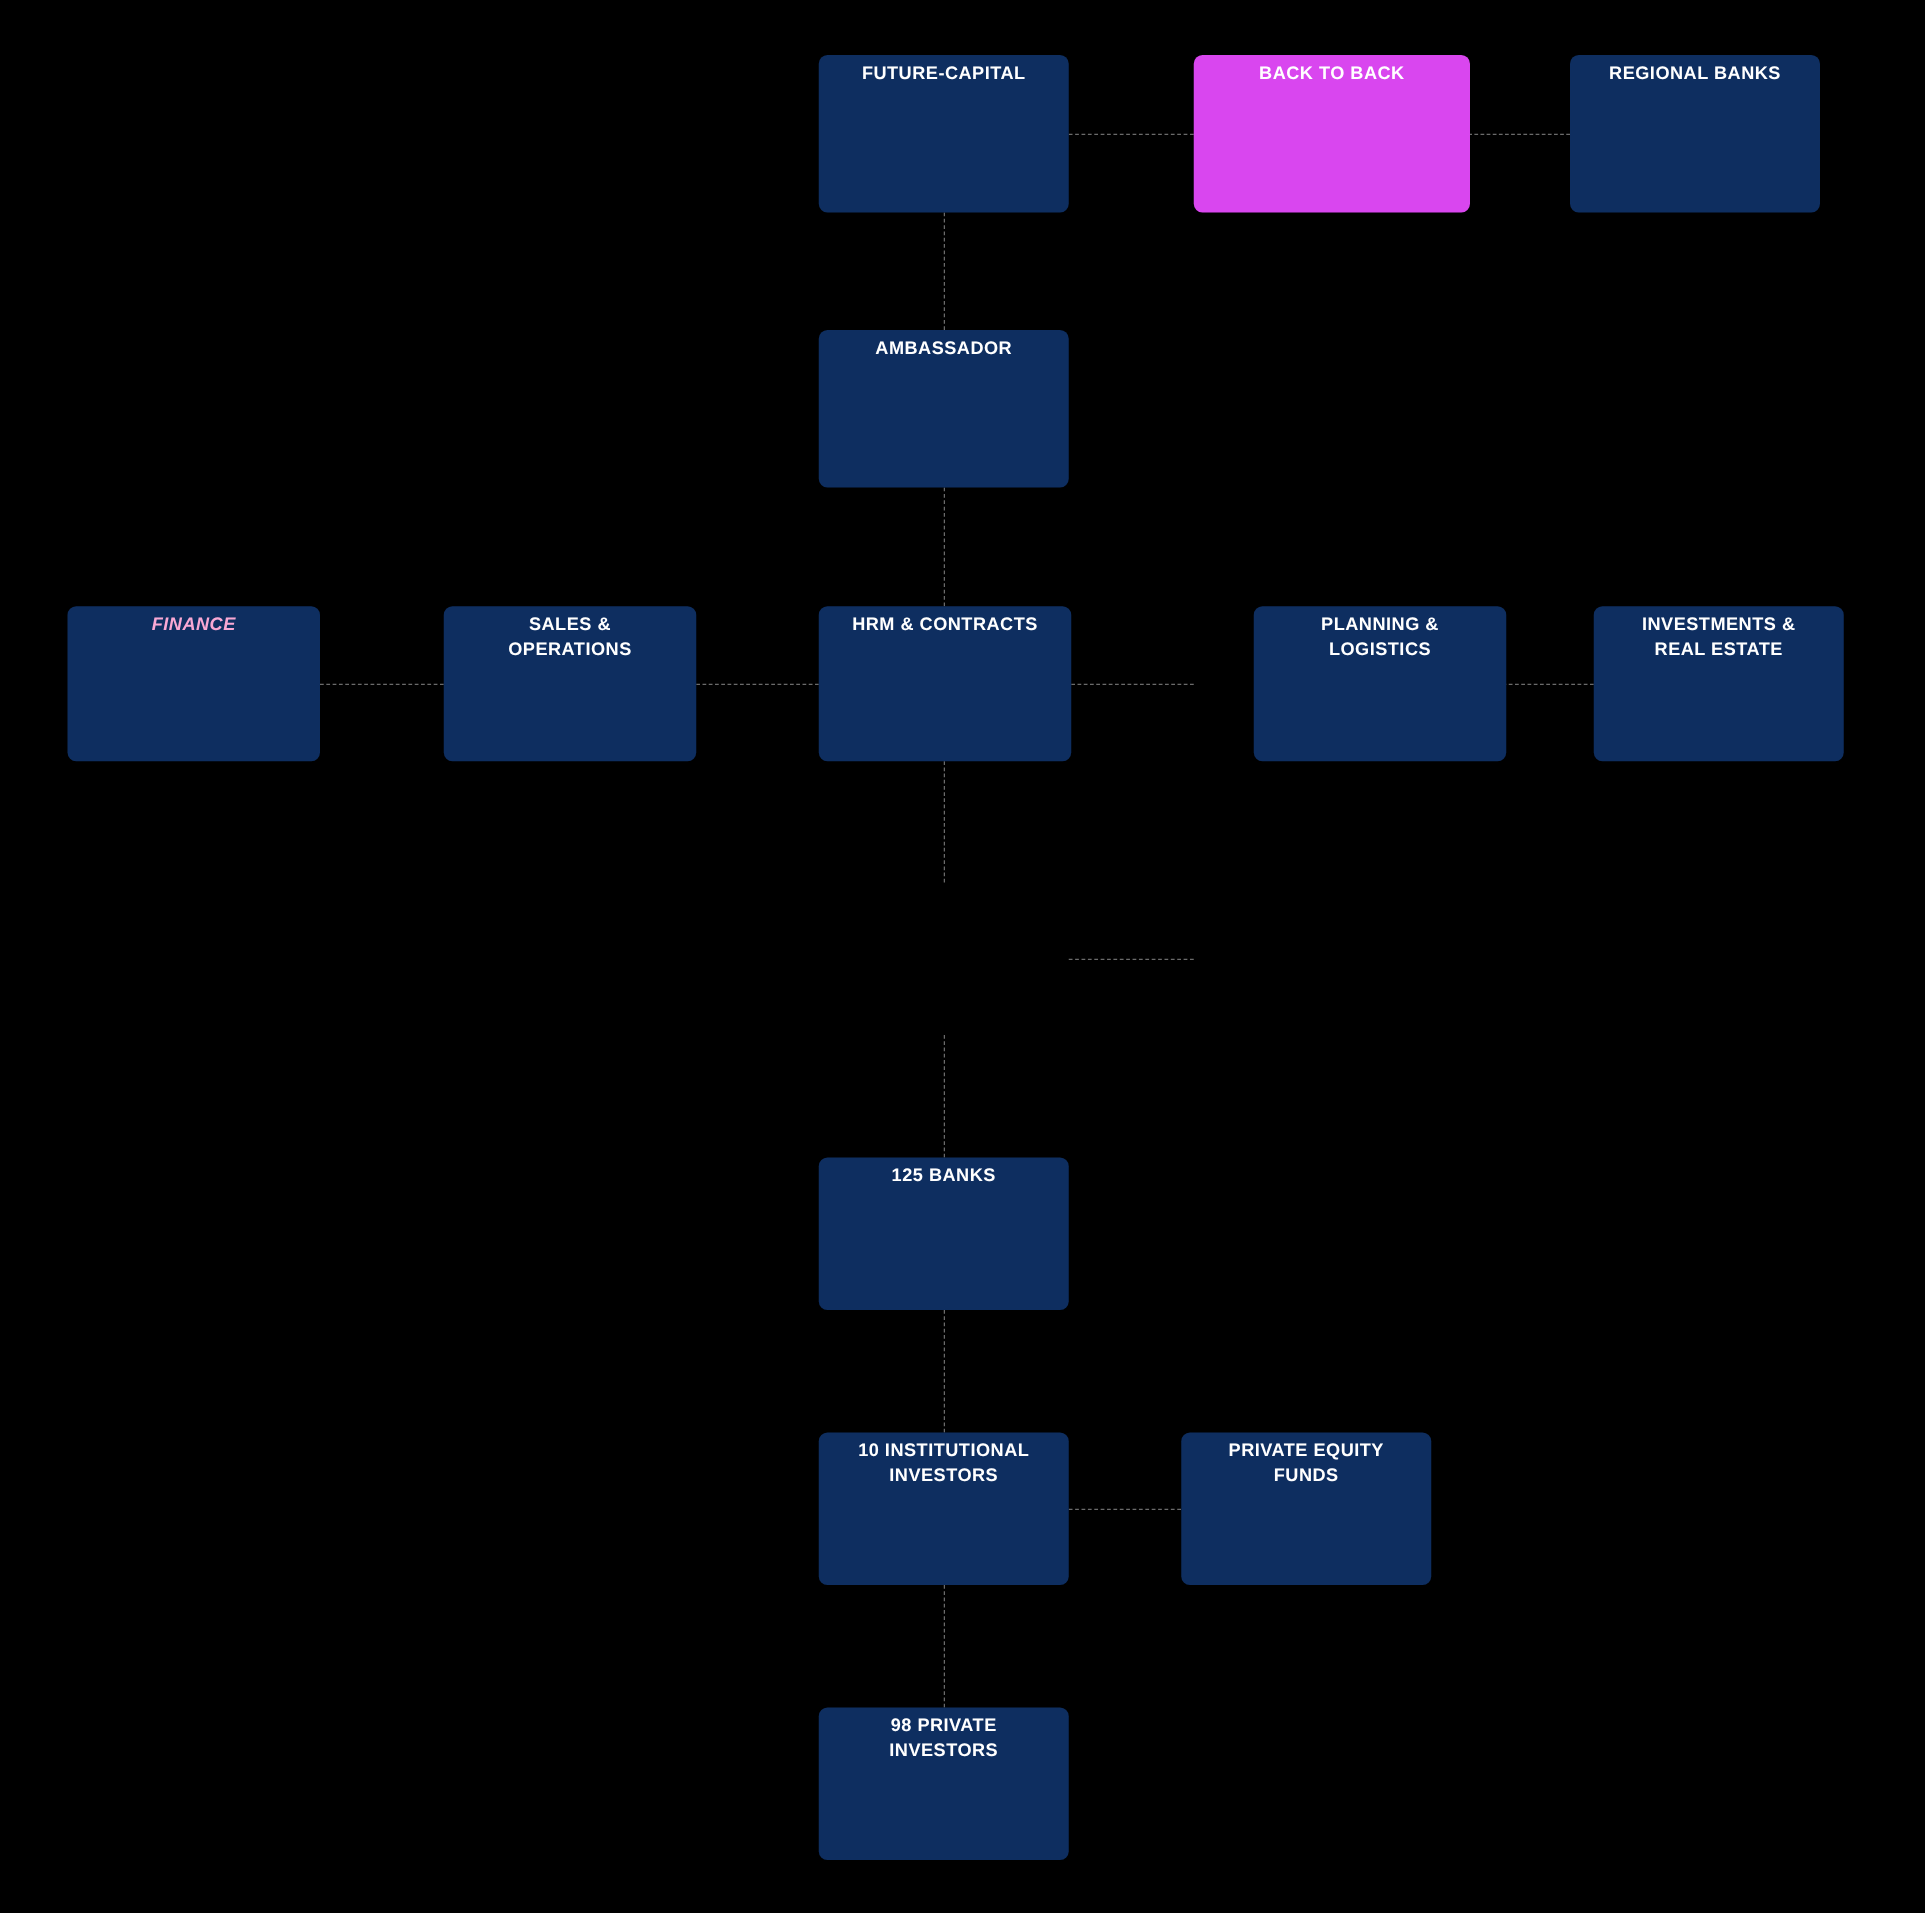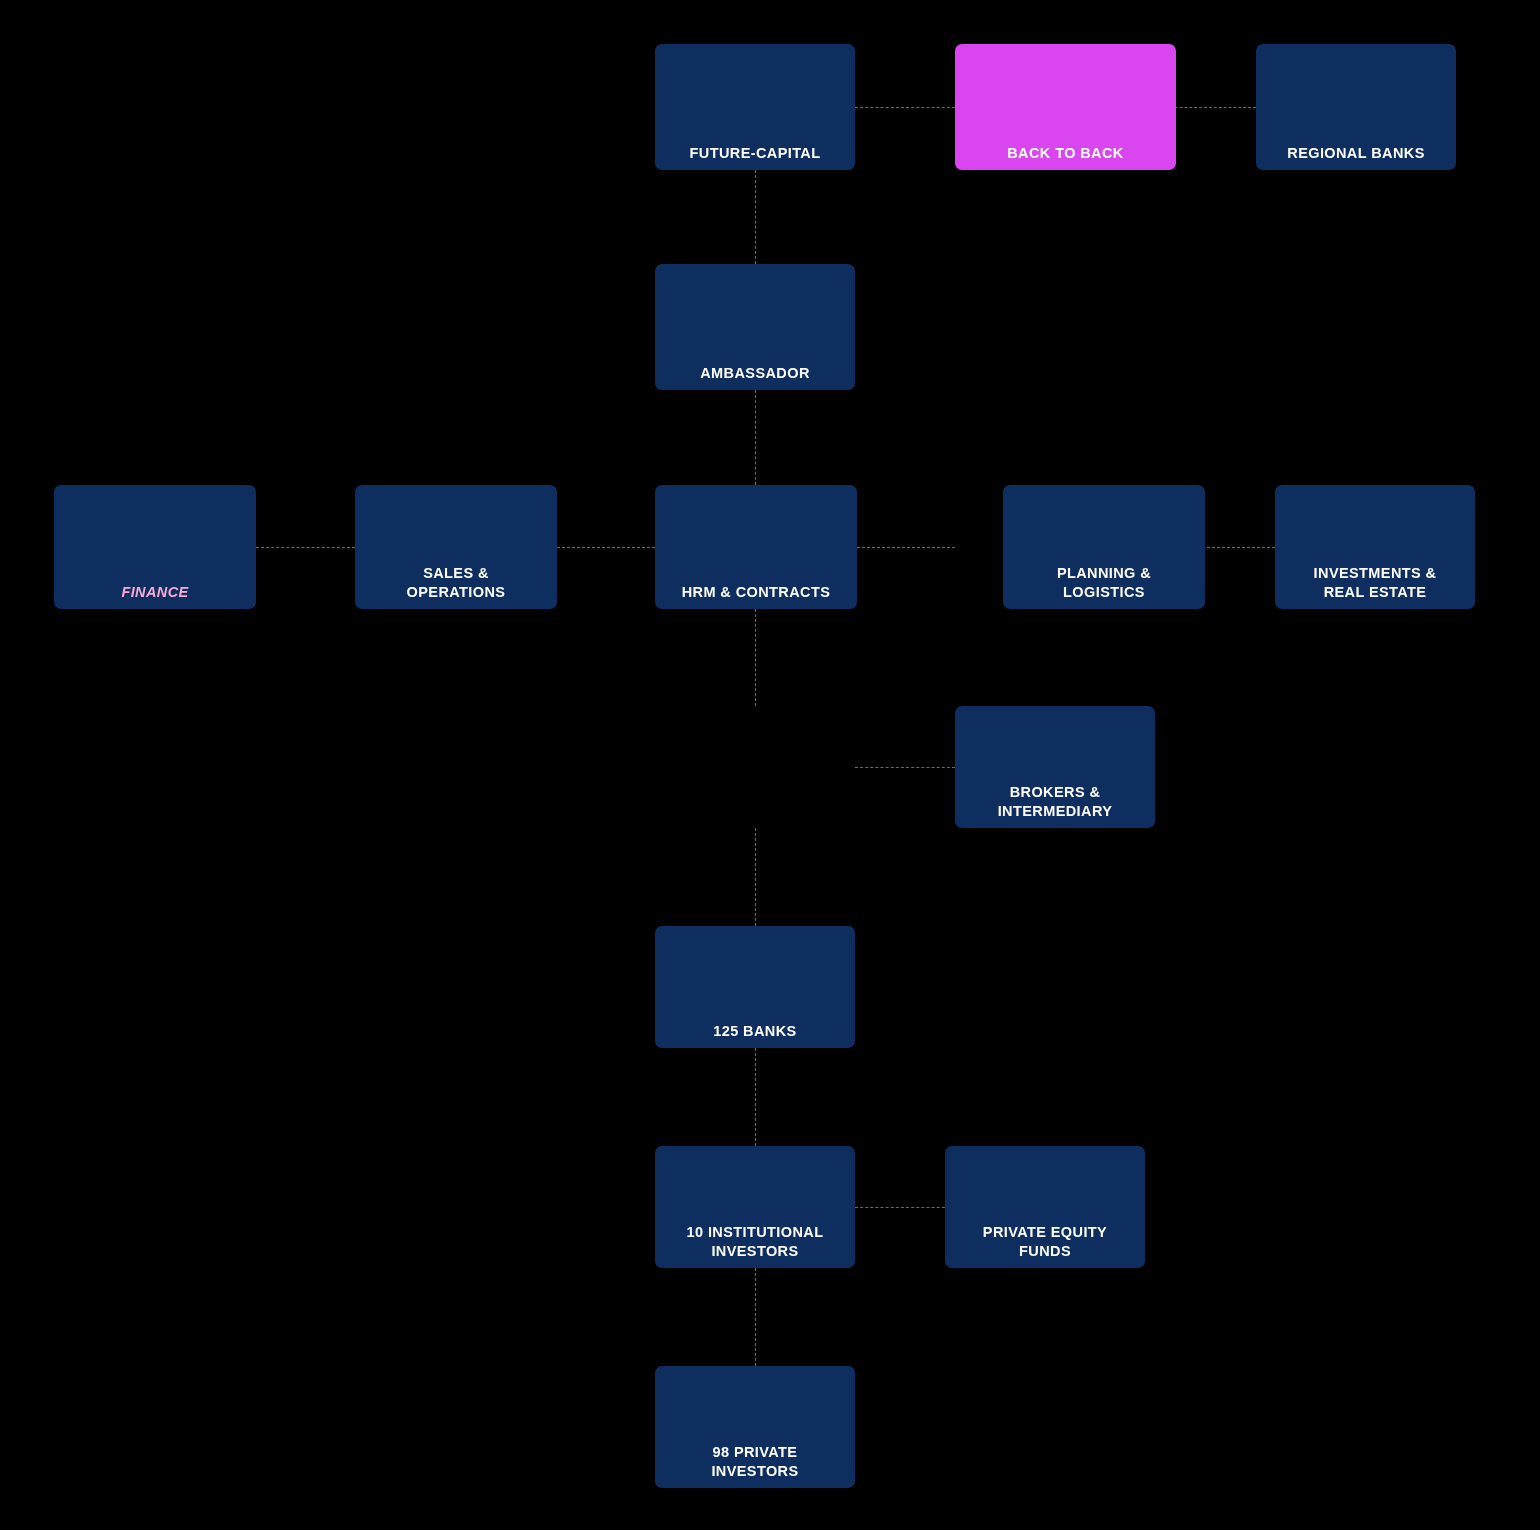--- a/index.html
+++ b/index.html
@@ -29,21 +29,21 @@
     width:0;
     border-left:1.6px dashed #6b6b6b;
   }
   
   .node {
     position:absolute;
     z-index:2;
     background:#0e2e60;
     border-radius:7px;
     display:flex;
-    align-items:flex-end;
+    align-items:flex-start;
     justify-content:center;
     text-align:center;
     padding:6px 10px;
   }
   .node .label {
     color:#ffffff;
     font-size:14.5px;
     font-weight:bold;
     line-height:1.35;
     letter-spacing:0.4px;
@@ -92,24 +92,20 @@
       <span class="label" style="color: rgb(255, 255, 255);">HRM &amp; CONTRACTS</span>
     </div>
     <div class="node" style="left: 955px; top: 485px; width: 202px; height: 124px; background: rgb(14, 46, 96); margin-left: 48px;">
       <span class="label" style="color: rgb(255, 255, 255);">PLANNING &amp;
 LOGISTICS</span>
     </div>
     <div class="node" style="left: 1275px; top: 485px; width: 200px; height: 124px; background: rgb(14, 46, 96);">
       <span class="label" style="color: rgb(255, 255, 255);">INVESTMENTS &amp;
 REAL ESTATE</span>
     </div>
-    <div class="node" style="left: 955px; top: 706px; width: 200px; height: 122px; background: rgb(14, 46, 96);">
-      <span class="label" style="color: rgb(255, 255, 255);">BROKERS &amp;
-INTERMEDIARY</span>
-    </div>
     <div class="node" style="left: 655px; top: 926px; width: 200px; height: 122px; background: rgb(14, 46, 96);">
       <span class="label" style="color: rgb(255, 255, 255);">125 BANKS</span>
     </div>
     <div class="node" style="left: 655px; top: 1146px; width: 200px; height: 122px; background: rgb(14, 46, 96);">
       <span class="label" style="color: rgb(255, 255, 255);">10 INSTITUTIONAL
 INVESTORS</span>
     </div>
     <div class="node" style="left: 945px; top: 1146px; width: 200px; height: 122px; background: rgb(14, 46, 96);">
       <span class="label" style="color: rgb(255, 255, 255);">PRIVATE EQUITY
 FUNDS</span>

